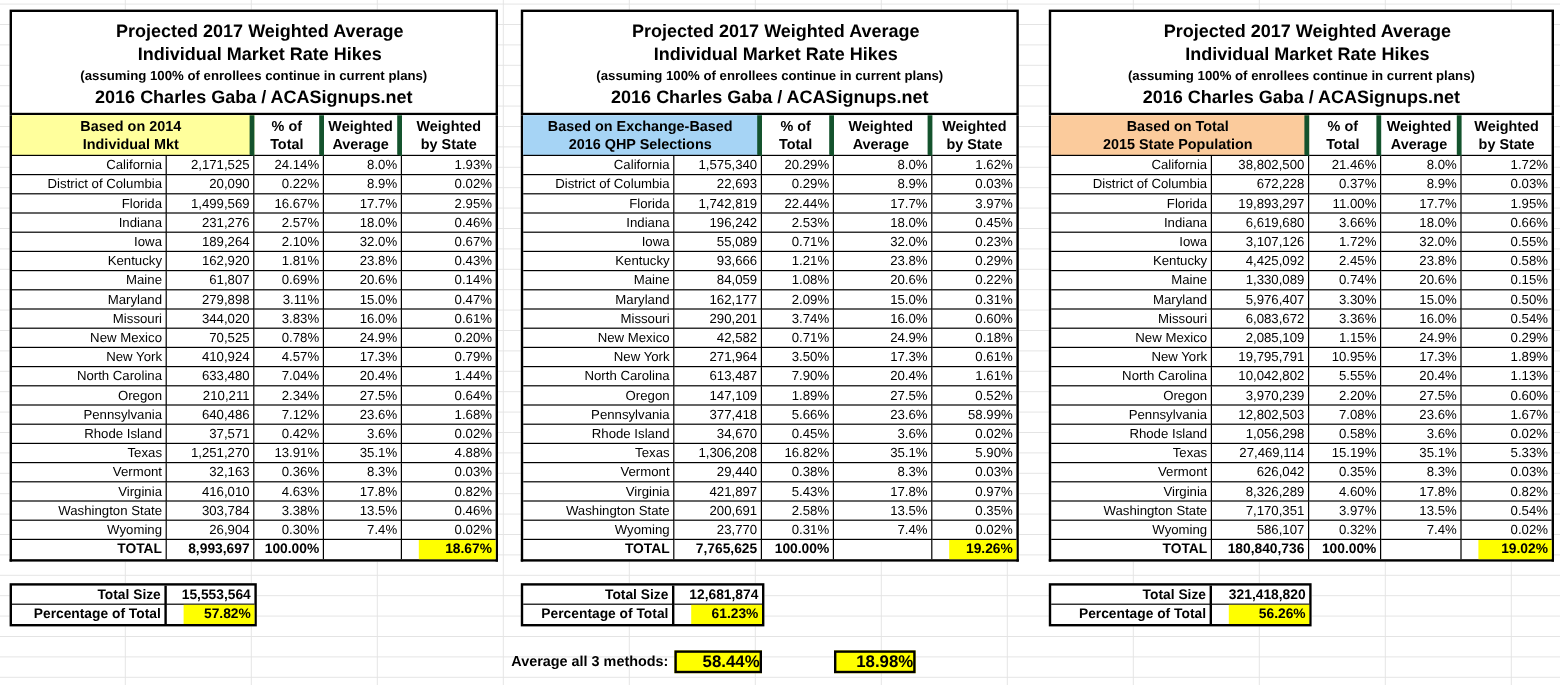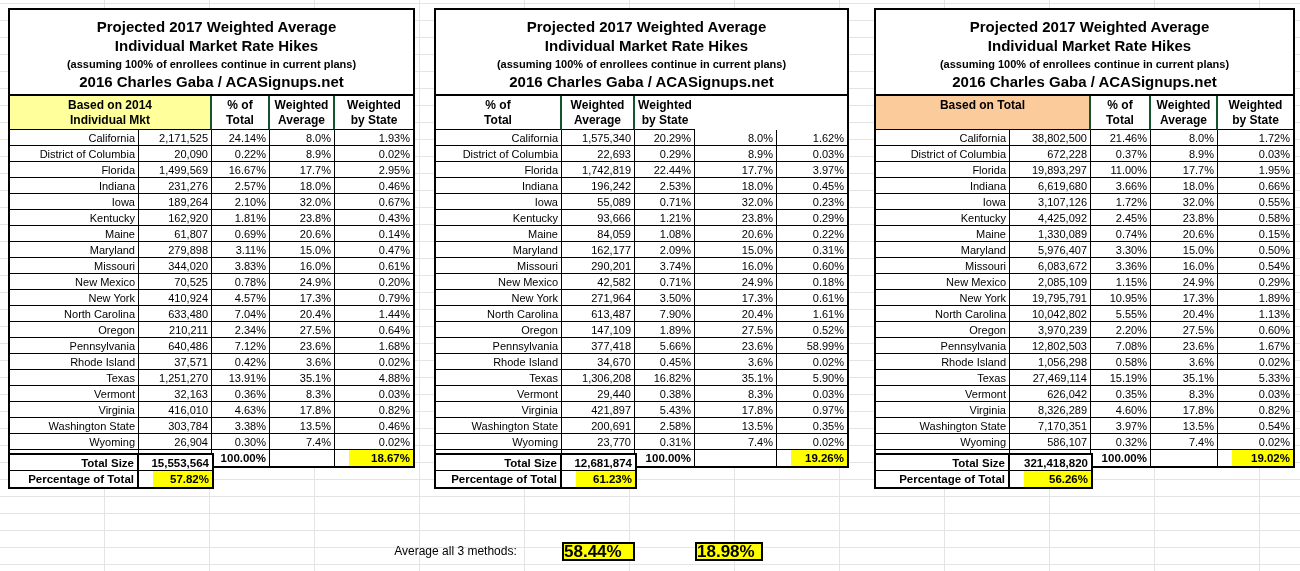--- a/index.html
+++ b/index.html
@@ -34,63 +34,63 @@
     position:absolute;top:88px;left:0;right:0;
     border:2px solid #000;border-top:none;background:#fff;box-sizing:border-box;
   }
   .grow{display:grid;}
   .c1 .grow{grid-template-columns:129px 73px 58px 65px 78px;}
   .c2 .grow{grid-template-columns:126px 73px 60px 82px 70px;}
   .c3 .grow{grid-template-columns:134px 81px 60px 67px 75px;}
 
   .hcell{
     height:34px;box-sizing:border-box;
-    border-right:2px solid #14532d;border-bottom:1px solid #000;
+    border-right:4px solid #14532d;border-bottom:1px solid #000;
     font-weight:bold;font-size:12px;line-height:15px;
     text-align:center;padding-top:2px;overflow:hidden;
   }
   .grow > :last-child{border-right:none;}
   .basis{grid-column:1 / 3;}
 
   .cell{
     height:16px;box-sizing:border-box;
     border-right:1px solid #000;border-bottom:1px solid #000;
     font-size:11px;line-height:14px;
     text-align:right;padding:1px 3px 0 0;
     white-space:nowrap;overflow:hidden;
   }
   .trow .cell{font-weight:bold;font-size:11.5px;border-bottom:none;}
   .hl{background:#FFFF00;margin-left:14px;}
 
   .summary{
-    position:absolute;top:445px;left:0;
+    position:absolute;top:478px;left:0;
     border:2px solid #000;background:#fff;box-sizing:border-box;
     display:grid;
   }
   .c1 .summary{width:206px;grid-template-columns:129px 73px;}
   .c2 .summary{width:203px;grid-template-columns:126px 73px;}
   .c3 .summary{width:219px;grid-template-columns:134px 81px;}
   .scell{
     height:16px;box-sizing:border-box;
     font-weight:bold;font-size:11.5px;line-height:14px;
     text-align:right;padding:1px 3px 0 0;white-space:nowrap;
   }
   .scell.slabel{border-right:2px solid #000;}
   .srow-top{border-bottom:1px solid #000;}
 
   .avg-row{position:absolute;top:534px;left:0;height:19px;}
   .avg-label{
     position:absolute;left:-80px;width:203px;top:2px;
-    font-weight:normal;font-size:12px;text-align:center;white-space:nowrap;
+    font-weight:bold;font-size:12px;text-align:right;white-space:nowrap;
   }
   .avg-box{
     position:absolute;top:0;height:19px;box-sizing:border-box;
     border:2px solid #000;background:#FFFF00;
-    font-weight:bold;font-size:17px;line-height:15px;
-    text-align:left;padding-right:0;
+    font-weight:bold;font-size:14px;line-height:15px;
+    text-align:right;padding-right:0;
   }
   .avg-box.b1{left:128px;width:73px;}
   .avg-box.b2{left:261px;width:68px;}
 </style>
 </head>
 <body>
 
 <div class="sheet-col c1">
   <div class="title-box">
     <div class="title-line">Projected 2017 Weighted Average</div>
@@ -297,20 +297,24 @@
 
 <div class="sheet-col c2">
   <div class="title-box">
     <div class="title-line">Projected 2017 Weighted Average</div>
     <div class="title-line">Individual Market Rate Hikes</div>
     <div class="subtitle-line">(assuming 100% of enrollees continue in current plans)</div>
     <div class="byline-line">2016 Charles Gaba / ACASignups.net</div>
   </div>
   <div class="tbl">
     <div class="grow">
+      <div class="hcell basis" style="background: rgb(166, 212, 245);">
+        <div>Based on Exchange-Based</div>
+        <div>2016 QHP Selections</div>
+      </div>
       <div class="hcell">
         <div>% of</div>
         <div>Total</div>
       </div>
       <div class="hcell">
         <div>Weighted</div>
         <div>Average</div>
       </div>
       <div class="hcell">
         <div>Weighted</div>
@@ -504,20 +508,21 @@
   <div class="title-box">
     <div class="title-line">Projected 2017 Weighted Average</div>
     <div class="title-line">Individual Market Rate Hikes</div>
     <div class="subtitle-line">(assuming 100% of enrollees continue in current plans)</div>
     <div class="byline-line">2016 Charles Gaba / ACASignups.net</div>
   </div>
   <div class="tbl">
     <div class="grow">
       <div class="hcell basis" style="background: rgb(251, 203, 156);">
         <div>Based on Total</div>
+        <div>2015 State Population</div>
       </div>
       <div class="hcell">
         <div>% of</div>
         <div>Total</div>
       </div>
       <div class="hcell">
         <div>Weighted</div>
         <div>Average</div>
       </div>
       <div class="hcell">

